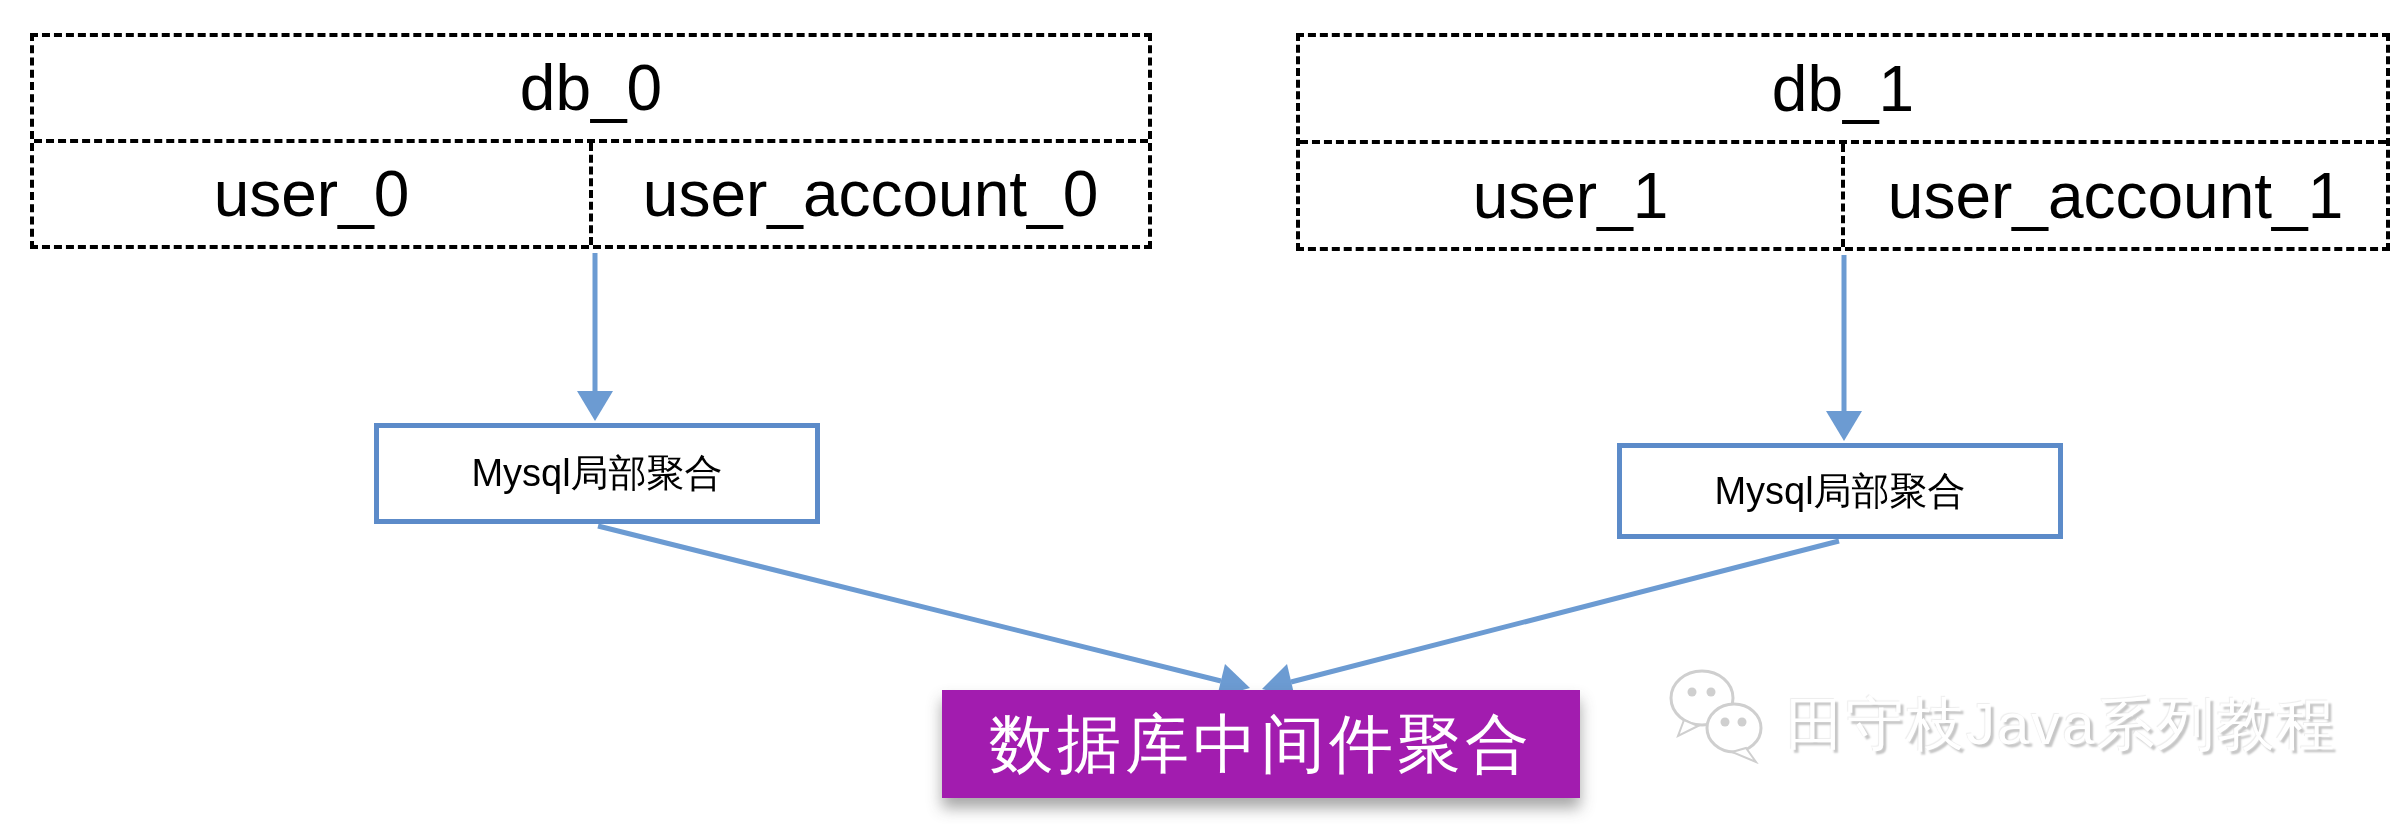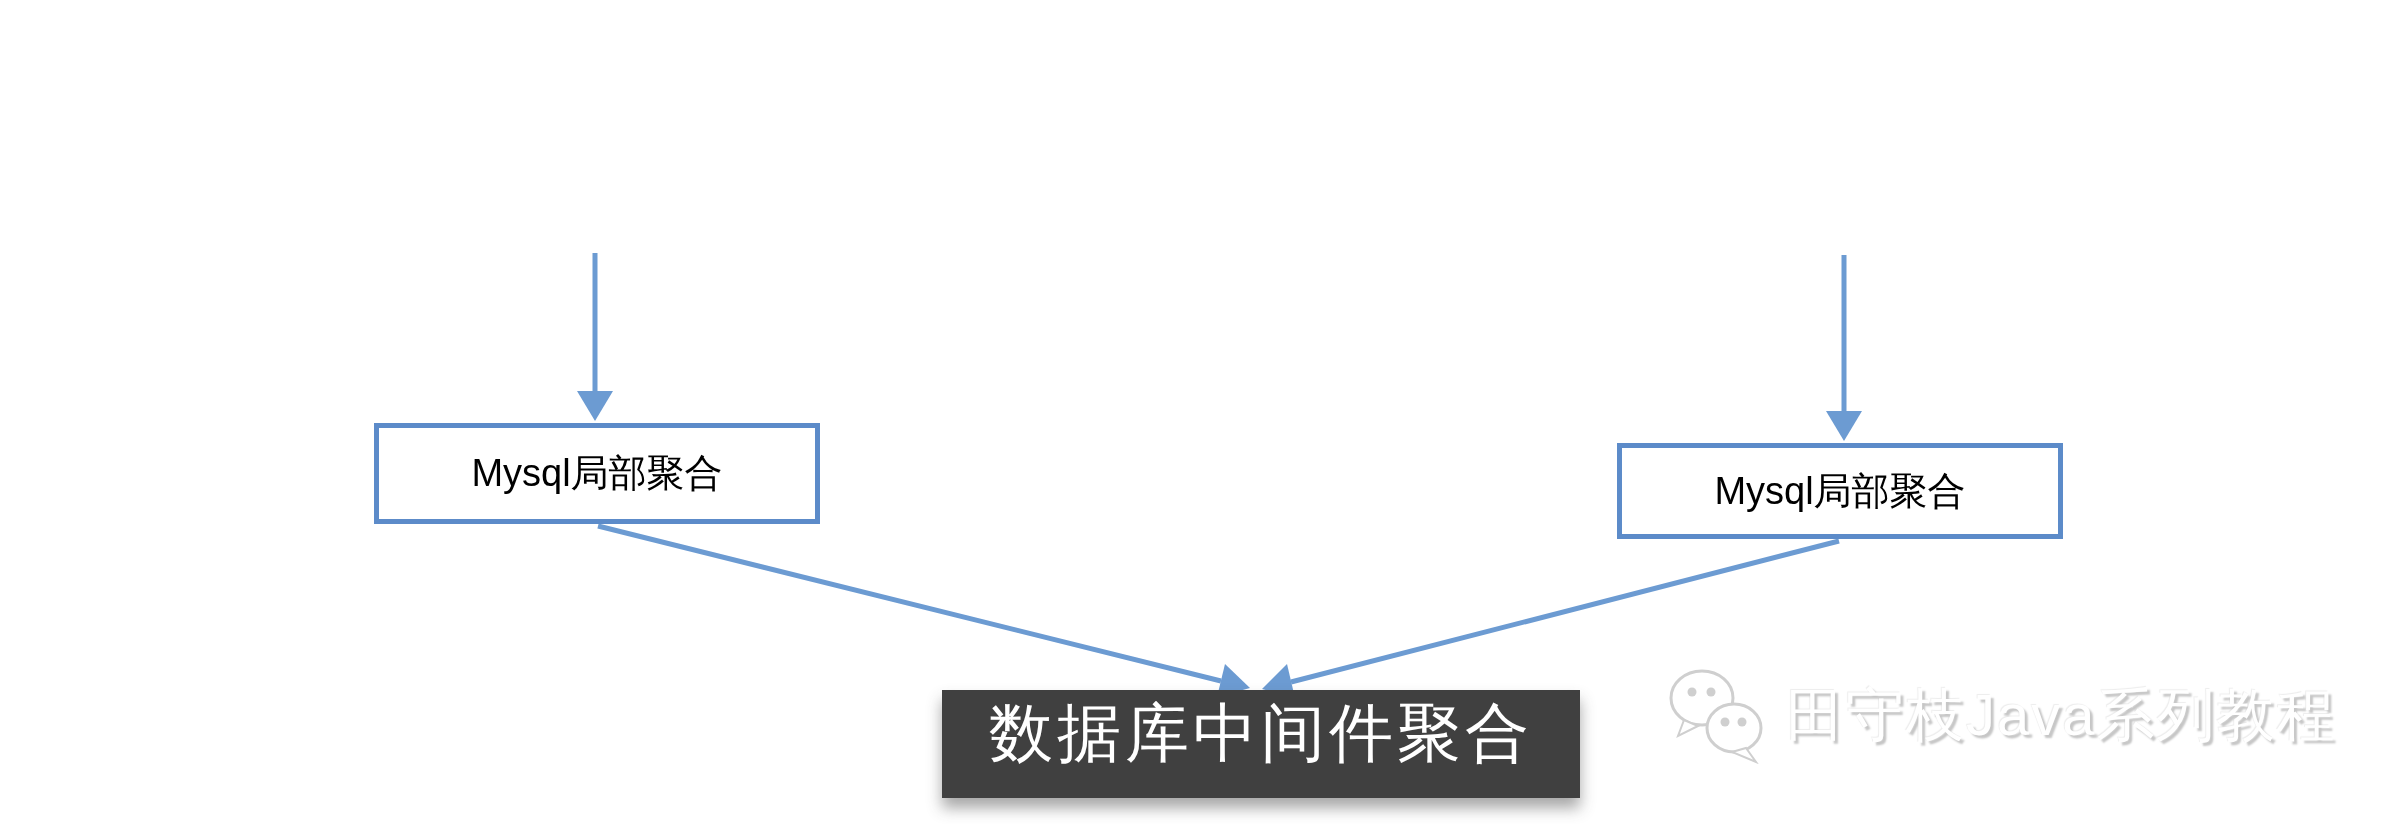--- a/index.html
+++ b/index.html
@@ -64,61 +64,75 @@
     font-size: 38px;
     color: #000000;
   }
   #agg-left  { left: 374px;  top: 423px; width: 446px; height: 101px; }
   #agg-right { left: 1617px; top: 443px; width: 446px; height: 96px; }
 
   
   #middleware-box {
     position: absolute;
     left: 942px; top: 690px; width: 638px; height: 108px;
-    background: #404040;
+    background: #a21caf;
     color: #ffffff;
     display: flex;
-    align-items: flex-start;
+    align-items: center;
     justify-content: center;
     font-size: 64px;
     letter-spacing: 4px;
     box-shadow: 0 10px 14px rgba(60,60,60,0.45);
   }
 
   
   #connector-layer {
     position: absolute;
     left: 0; top: 0;
     width: 2398px;
     height: 824px;
     pointer-events: none;
   }
 
   
   #watermark {
     position: absolute;
     left: 1668px; top: 668px;
     display: flex;
-    align-items: center;
+    align-items: flex-end;
     gap: 14px;
   }
   #watermark-text {
     font-size: 58px;
     letter-spacing: 2px;
     color: #ffffff;
     text-shadow: 3px 3px 2px #c6c6c6, -1px -1px 1px #ededed;
     white-space: nowrap;
   }
 </style>
 </head>
 <body>
 
 <div id="canvas">
 
+  <div id="db0-table" class="db-table">
+    <div class="db-table-header">db_0</div>
+    <div class="db-table-cells">
+      <div class="db-cell">user_0</div>
+      <div class="db-cell second">user_account_0</div>
+    </div>
+  </div>
 
+  <div id="db1-table" class="db-table">
+    <div class="db-table-header">db_1</div>
+    <div class="db-table-cells">
+      <div class="db-cell">user_1</div>
+      <div class="db-cell second">user_account_1</div>
+    </div>
+  </div>
 
   <svg id="connector-layer" viewBox="0 0 2398 824" xmlns="http://www.w3.org/2000/svg">
 
     <line x1="595" y1="253" x2="595" y2="394" stroke="#6C9BD2" stroke-width="5"></line>
     <polygon points="595,421 577,391 613,391" fill="#6C9BD2"></polygon>
 
     <line x1="1844" y1="255" x2="1844" y2="414" stroke="#6C9BD2" stroke-width="5"></line>
     <polygon points="1844,441 1826,411 1862,411" fill="#6C9BD2"></polygon>
 
     <line x1="598" y1="526" x2="1221" y2="681" stroke="#6C9BD2" stroke-width="5"></line>

